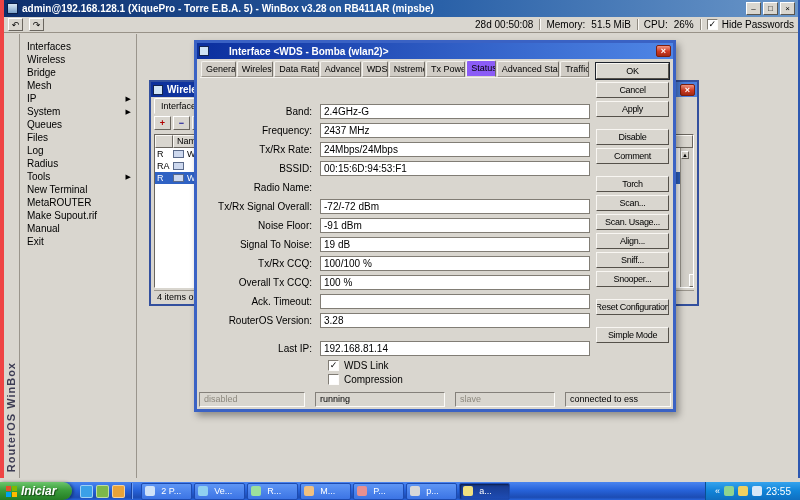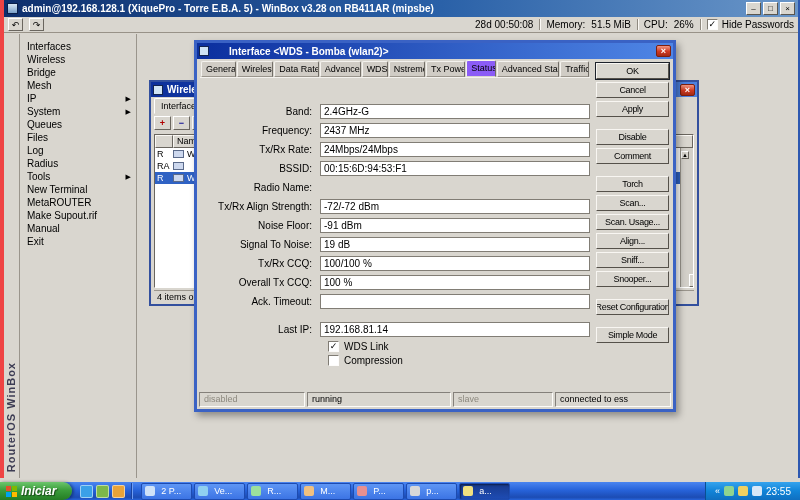--- a/index.html
+++ b/index.html
@@ -90,25 +90,25 @@
   .flabel { width:120px; text-align:right; padding-right:8px; white-space:nowrap; }
   .fvalue { flex:1; height:15px; background:#fff; border:1px solid #817d75; padding:1px 3px; line-height:11px;
             white-space:nowrap; overflow:hidden; }
   .cbrow { display:flex; align-items:center; gap:5px; height:13px; margin-left:128px; margin-top:1px; }
   .dlg-btncol { width:80px; padding:4px 4px 0 3px; display:flex; flex-direction:column; }
   .dlg-btn { height:16px; margin-bottom:3px; flex:0 0 auto; background:#d9d6cf; border:1px solid;
              border-color:#f8f6f2 #55514a #55514a #f8f6f2; font-size:9px; letter-spacing:-0.3px;
              display:flex; align-items:center; justify-content:center; white-space:nowrap; overflow:hidden; }
   .dlg-btn.default { outline:1px solid #1d222b; }
   .dlg-btn.grp { margin-top:9px; }
-  .dlg-status { position:absolute; left:2px; right:2px; bottom:2px; height:15px; display:flex; gap:2px; }
+  .dlg-status { position:absolute; left:2px; right:2px; bottom:2px; height:15px; display:flex; gap:10px; }
   .seg { border:1px solid; border-color:#84807a #fdfcf9 #fdfcf9 #84807a; font-size:9px; padding:1px 4px;
          white-space:nowrap; overflow:hidden; }
   .seg.dim { color:#8d897f; }
-  .seg1 { width:106px; } .seg2 { width:144px; } .seg3 { width:100px; } .seg4 { flex:1; }
+  .seg1 { width:106px; } .seg2 { width:130px; } .seg3 { width:100px; } .seg4 { flex:1; }
 
   
   .taskbar { position:absolute; left:0; right:0; bottom:0; height:18px; display:flex; align-items:stretch;
              background:linear-gradient(#4a85f0,#2763da 45%,#1c4cb4 85%,#2763da); }
   .start-btn { display:flex; align-items:center; gap:4px; padding:0 16px 0 6px;
                background:linear-gradient(#6cc56c,#3b9e3b 45%,#247c24); border-radius:0 9px 9px 0;
                color:#fff; font-size:12px; font-weight:bold; font-style:italic;
                text-shadow:1px 1px 1px rgba(0,0,0,.5); box-shadow:2px 0 3px rgba(0,0,0,.35); }
   .winflag { display:grid; grid-template-columns:5px 5px; grid-template-rows:5px 5px; gap:1px; }
   .winflag i { display:block; }
@@ -279,21 +279,21 @@
                     <span class="fvalue">24Mbps/24Mbps</span>
                   </div>
                 <div class="frow">
                     <span class="flabel">BSSID:</span>
                     <span class="fvalue">00:15:6D:94:53:F1</span>
                   </div>
                 <div class="frow">
                     <span class="flabel">Radio Name:</span>
                   </div>
                 <div class="frow">
-                    <span class="flabel">Tx/Rx Align Strength:</span>
+                    <span class="flabel">Tx/Rx Signal Overall:</span>
                     <span class="fvalue">-72/-72 dBm</span>
                   </div>
                 <div class="frow">
                     <span class="flabel">Noise Floor:</span>
                     <span class="fvalue">-91 dBm</span>
                   </div>
                 <div class="frow">
                     <span class="flabel">Signal To Noise:</span>
                     <span class="fvalue">19 dB</span>
                   </div>
@@ -301,20 +301,24 @@
                     <span class="flabel">Tx/Rx CCQ:</span>
                     <span class="fvalue">100/100 %</span>
                   </div>
                 <div class="frow">
                     <span class="flabel">Overall Tx CCQ:</span>
                     <span class="fvalue">100 %</span>
                   </div>
                 <div class="frow">
                     <span class="flabel">Ack. Timeout:</span>
                     <span class="fvalue"></span>
+                  </div>
+                <div class="frow">
+                    <span class="flabel">RouterOS Version:</span>
+                    <span class="fvalue">3.28</span>
                   </div>
                 <div class="frow gap">
                     <span class="flabel">Last IP:</span>
                     <span class="fvalue">192.168.81.14</span>
                   </div>
 
                 <div class="cbrow">
                   <span class="cb">
                       <span>✓</span>
                     </span>

